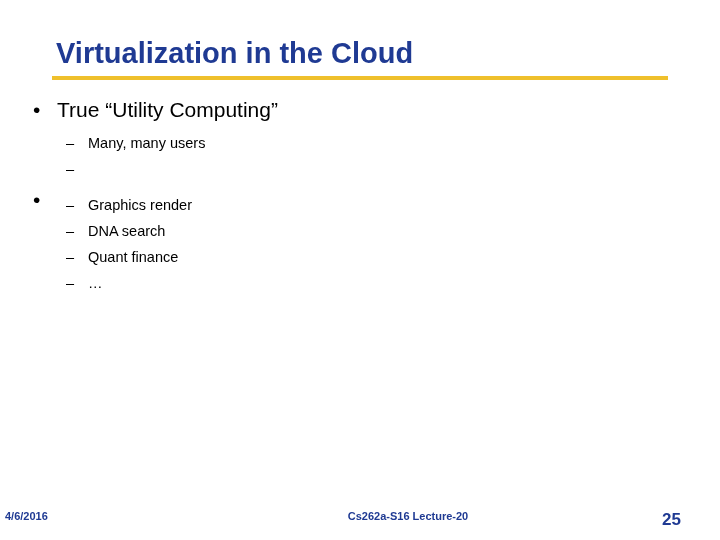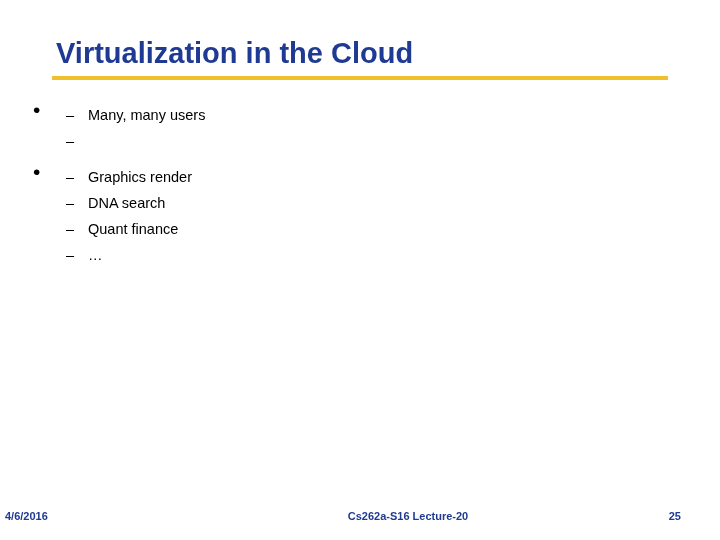--- a/index.html
+++ b/index.html
@@ -112,38 +112,39 @@
     text-align: center;
     font-size: 11px;
     font-weight: bold;
     color: #1F3A93;
     margin-left: 48px;
   }
   .footer-page {
     position: absolute;
     right: 8px;
     top: 10px;
-    font-size: 11px;
+    font-size: 17px;
     font-weight: bold;
     color: #1F3A93;
   }
 </style>
 </head>
 <body>
 
 <div class="slide">
 
   <div class="slide-title">Virtualization in the Cloud</div>
 
   <div class="title-rule"></div>
 
   <div class="body-area">
 
     <div class="lvl1">
       <span class="marker">•</span>
+      <span>True “Utility Computing”</span>
     </div>
 
     <div class="gap-small"></div>
 
     <div class="lvl2">
       <span class="marker">–</span>
     </div>
     <div class="lvl2">
       <span class="marker">–</span>
       <span>Many, many users</span>

